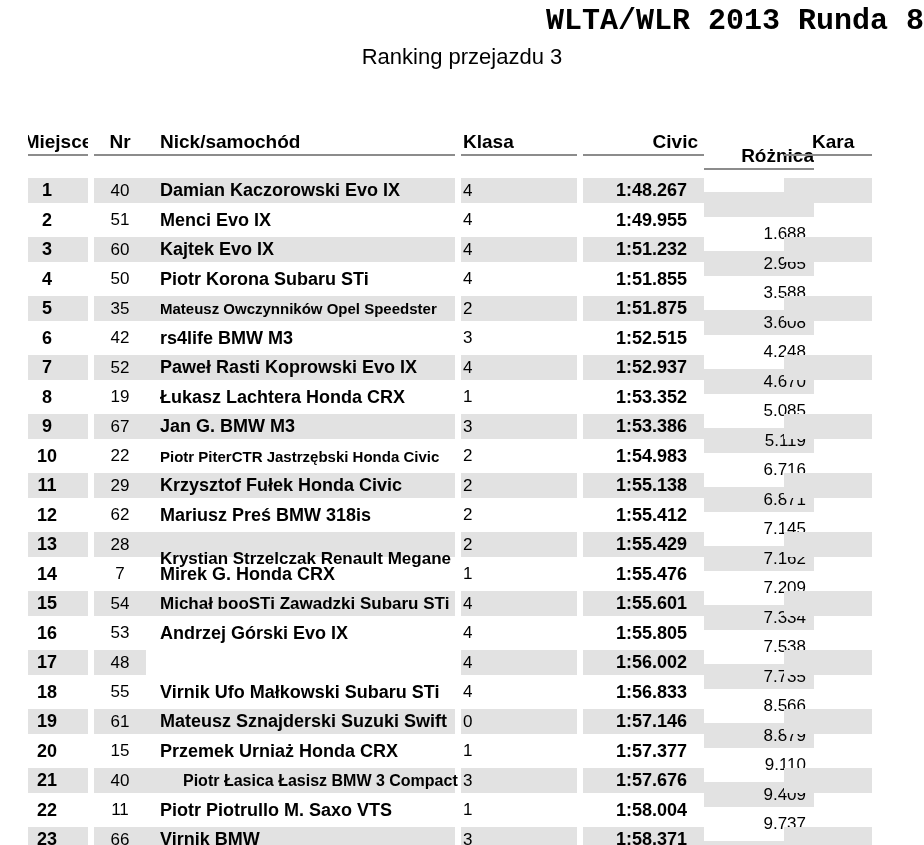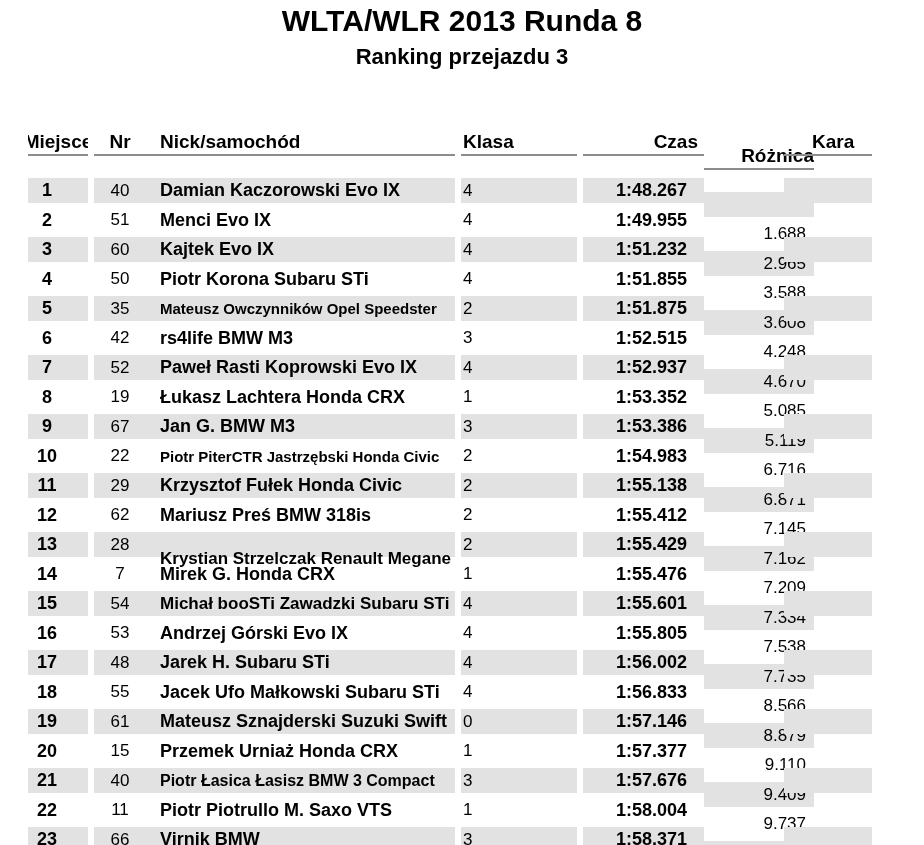--- a/index.html
+++ b/index.html
@@ -6,28 +6,29 @@
   #page{
     position:relative;
     width:924px;height:845px;
     overflow:hidden;
     background:#ffffff;
     font-family:"Liberation Sans","DejaVu Sans",sans-serif;
     color:#000;
   }
   .title{
     position:absolute;top:4px;left:0;width:924px;
-    text-align:center;
+    text-align:right;
     font-size:30px;font-weight:bold;
     letter-spacing:0px;
+    font-family:Liberation Mono, monospace;
   }
   .subtitle{
     position:absolute;top:44px;left:0;width:924px;
     text-align:center;
-    font-size:22px;font-weight:bold;
+    font-size:22px;font-weight:normal;
   }
   
   .hdr-row{position:absolute;top:128px;left:0;height:28px;}
   .rows{position:absolute;top:178px;left:0;}
   .row{position:relative;height:25px;margin-bottom:4.5px;width:924px;}
   .cell{
     position:absolute;top:0;height:25px;
     display:flex;align-items:center;
     white-space:nowrap;
     font-size:17px;
@@ -75,21 +76,21 @@
 
 <div id="page">
   <div class="title">WLTA/WLR 2013 Runda 8</div>
   <div class="subtitle">Ranking przejazdu 3</div>
 
   <div class="hdr-row">
     <div class="hcell c-place">Miejsce</div>
     <div class="hcell c-nr">Nr</div>
     <div class="hcell c-nick">Nick/samochód</div>
     <div class="hcell c-klasa">Klasa</div>
-    <div class="hcell c-czas">Czas</div>
+    <div class="hcell c-czas">Civic</div>
     <div class="hcell c-roz">Różnica</div>
     <div class="hcell c-kara">Kara</div>
   </div>
 
   <div class="rows" id="rows">
       <div class="row odd">
         <div class="cell c-place">1</div>
         <div class="cell c-nr">40</div>
         <div class="cell c-nick">
           <span class="nick-text">Damian Kaczorowski Evo IX</span>
@@ -260,33 +261,30 @@
           <span class="nick-text">Andrzej Górski Evo IX</span>
         </div>
         <div class="cell c-klasa">4</div>
         <div class="cell c-czas">1:55.805</div>
         <div class="cell c-roz">7.538</div>
         <div class="cell c-kara"></div>
       </div>
       <div class="row odd">
         <div class="cell c-place">17</div>
         <div class="cell c-nr">48</div>
-        <div class="cell c-nick">
-          <span class="nick-text">Jarek H. Subaru STi</span>
-        </div>
         <div class="cell c-klasa">4</div>
         <div class="cell c-czas">1:56.002</div>
         <div class="cell c-roz">7.735</div>
         <div class="cell c-kara"></div>
       </div>
       <div class="row">
         <div class="cell c-place">18</div>
         <div class="cell c-nr">55</div>
         <div class="cell c-nick">
-          <span class="nick-text">Jacek Ufo Małkowski Subaru STi</span>
+          <span class="nick-text">Virnik Ufo Małkowski Subaru STi</span>
         </div>
         <div class="cell c-klasa">4</div>
         <div class="cell c-czas">1:56.833</div>
         <div class="cell c-roz">8.566</div>
         <div class="cell c-kara"></div>
       </div>
       <div class="row odd">
         <div class="cell c-place">19</div>
         <div class="cell c-nr">61</div>
         <div class="cell c-nick">
@@ -305,21 +303,21 @@
         </div>
         <div class="cell c-klasa">1</div>
         <div class="cell c-czas">1:57.377</div>
         <div class="cell c-roz">9.110</div>
         <div class="cell c-kara"></div>
       </div>
       <div class="row odd">
         <div class="cell c-place">21</div>
         <div class="cell c-nr">40</div>
         <div class="cell c-nick">
-          <span class="nick-text" style="font-size: 16px;">Piotr Łasica Łasisz BMW 3 Compact</span>
+          <span class="nick-text" style="font-size: 16px; margin-left: 23px;">Piotr Łasica Łasisz BMW 3 Compact</span>
         </div>
         <div class="cell c-klasa">3</div>
         <div class="cell c-czas">1:57.676</div>
         <div class="cell c-roz">9.409</div>
         <div class="cell c-kara"></div>
       </div>
       <div class="row">
         <div class="cell c-place">22</div>
         <div class="cell c-nr">11</div>
         <div class="cell c-nick">

